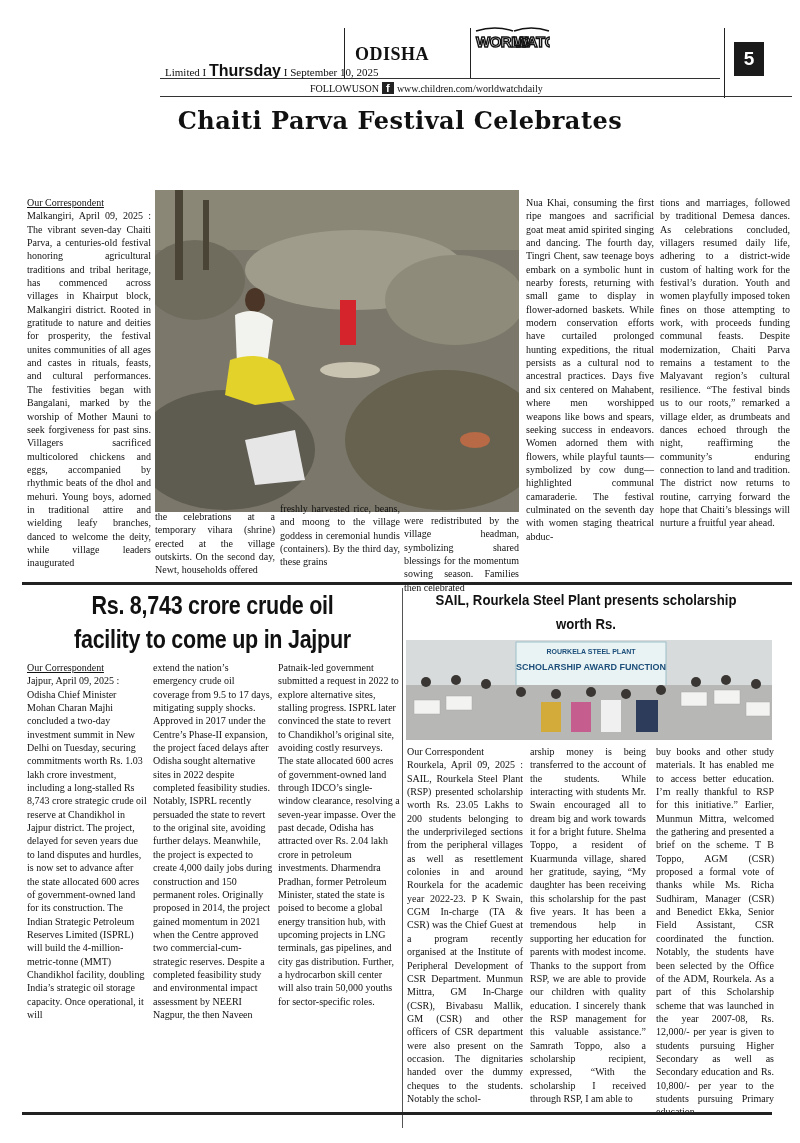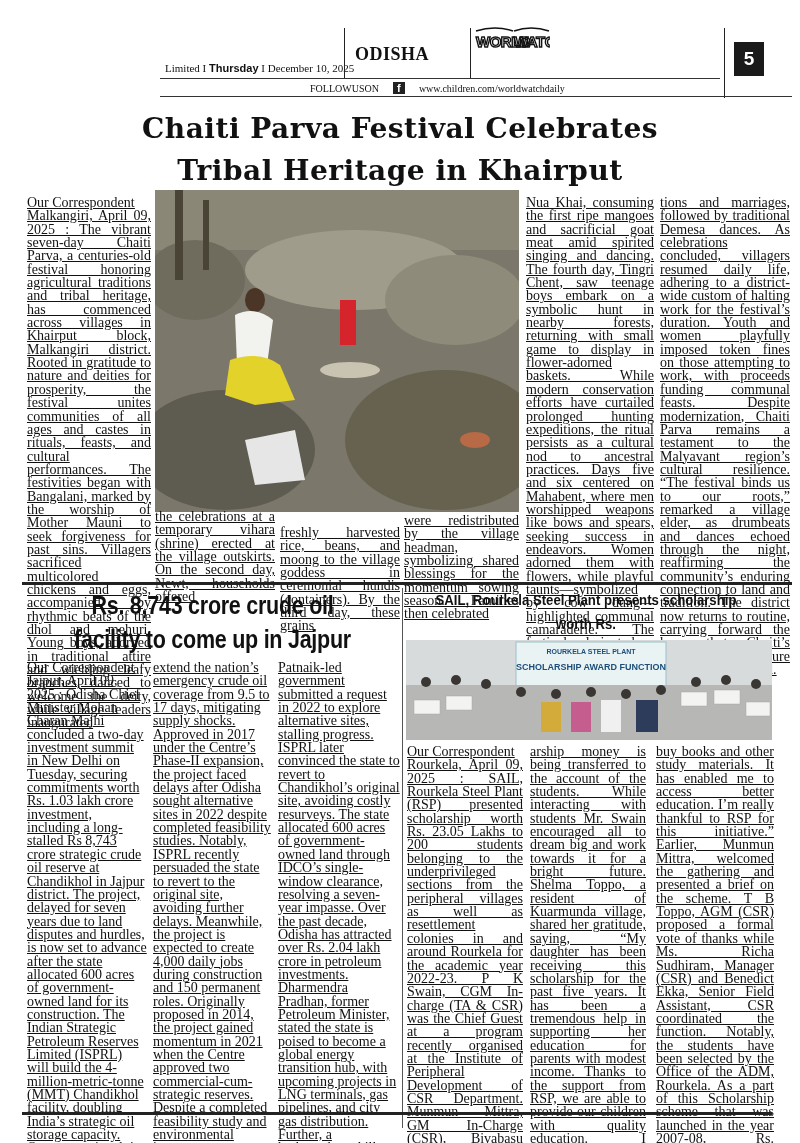--- a/index.html
+++ b/index.html
@@ -3,54 +3,54 @@
 <meta charset="utf-8">
 <style>
   * { box-sizing: border-box; margin: 0; padding: 0; }
   html, body { width: 800px; height: 1143px; background: #ffffff; overflow: hidden; }
   body { position: relative; font-family: "Liberation Serif", serif; color: #111; }
 
   .abs { position: absolute; }
 
   
   .mast-date { left: 165px; top: 62px; font-size: 11px; font-family: "Liberation Serif", serif; white-space: nowrap; }
-  .mast-date b { font-family: "Liberation Sans", sans-serif; font-weight: bold; font-size: 11px; }
+  .mast-date b { font-family: "Liberation Sans", sans-serif; font-weight: bold; font-size: 16px; }
   .mast-vline { width: 1px; background: #222; }
   .mast-section { left: 355px; top: 44px; font-size: 18px; font-weight: bold; letter-spacing: 0.5px; }
   .mast-logo { left: 475px; top: 23px; width: 75px; height: 32px; }
   .mast-hrule { height: 1px; background: #333; }
   .page-num { left: 734px; top: 42px; width: 30px; height: 34px; background: #1a1a1a; color: #fff; font-family: "Liberation Sans", sans-serif; font-weight: bold; font-size: 19px; text-align: center; line-height: 34px; }
-  .follow { left: 310px; top: 82px; font-size: 10px; white-space: nowrap; display: flex; align-items: center; gap: 14px; }
+  .follow { left: 310px; top: 82px; font-size: 10px; white-space: nowrap; display: flex; align-items: center; gap: 3px; }
   .fb-icon { width: 12px; height: 12px; background: #222; color: #fff; font-family: "Liberation Sans", sans-serif; font-weight: bold; font-size: 11px; line-height: 13px; text-align: center; display: inline-block; }
 
   
-  .main-headline { left: 0; top: 100px; width: 800px; text-align: center; font-family: "DejaVu Serif", serif; font-weight: bold; font-size: 28px; line-height: 42px; letter-spacing: 0.5px; margin-top: 8px; }
+  .main-headline { left: 0; top: 100px; width: 800px; text-align: center; font-family: "DejaVu Serif", serif; font-weight: bold; font-size: 24px; line-height: 42px; letter-spacing: 0.5px; }
 
-  .col { font-size: 14px; line-height: 13.35px; text-align: justify; hyphens: manual; text-decoration: underline; }
+  .col { font-size: 10px; line-height: 13.35px; text-align: justify; hyphens: manual; }
   .byline { text-decoration: underline; display: block; text-align: left; }
 
   
   .photo1 { left: 155px; top: 190px; width: 364px; height: 322px; overflow: hidden; background: #6d6a5e; }
   .photo2 { left: 406px; top: 640px; width: 366px; height: 100px; overflow: hidden; background: #737373; }
 
   .sub-headline-1 { left: 25px; top: 588px; width: 375px; text-align: center; font-family: "Liberation Sans", sans-serif; font-weight: bold; font-size: 25px; line-height: 34px; transform: scaleX(0.86); transform-origin: center top; letter-spacing: -0.3px; }
   .sub-headline-2 { left: 396px; top: 588px; width: 380px; text-align: center; font-family: "Liberation Sans", sans-serif; font-weight: bold; font-size: 15.5px; line-height: 24px; transform: scaleX(0.85); transform-origin: center top; }
 
   .rule { height: 3px; background: #222; }
   .vrule { width: 1px; background: #555; }
 </style>
 </head>
 <body>
 
 <div class="abs mast-date">
   <span>Limited</span>
   <span>I</span>
   <b>Thursday</b>
   <span>I</span>
-  <span>December 10, 2025</span>
+  <span>September 10, 2025</span>
 </div>
 <div class="abs mast-vline" style="left:344px; top:28px; height:50px;"></div>
 <div class="abs mast-section">ODISHA</div>
 <div class="abs mast-vline" style="left:470px; top:28px; height:50px;"></div>
 <div class="abs mast-logo">
   <svg width="75" height="32" viewBox="0 0 75 32">
     <text x="1" y="24" font-family="Liberation Sans, sans-serif" font-weight="bold" font-size="15" fill="none" stroke="#111" stroke-width="1.4" letter-spacing="-0.5">WORLD</text>
     <text x="39" y="24" font-family="Liberation Sans, sans-serif" font-weight="bold" font-size="15" fill="none" stroke="#111" stroke-width="1.4" letter-spacing="-0.5">WATCH</text>
     <path d="M1 8 Q20 2 38 8" stroke="#111" stroke-width="1.5" fill="none"></path>
     <path d="M39 8 Q56 2 74 8" stroke="#111" stroke-width="1.5" fill="none"></path>
@@ -61,21 +61,20 @@
 <div class="abs page-num">5</div>
 <div class="abs follow">
   <span>FOLLOWUSON</span>
   <span class="fb-icon">f</span>
   <span>www.children.com/worldwatchdaily</span>
 </div>
 <div class="abs mast-hrule" style="left:160px; top:96px; width:632px;"></div>
 
 <div class="abs main-headline">
   <div>Chaiti Parva Festival Celebrates</div>
-  <div>Tribal Heritage in Khairput</div>
 </div>
 
 <div class="abs col" style="left:27px; top:196px; width:124px;">
   <span class="byline">Our Correspondent</span>
   <span>Malkangiri, April 09, 2025 : The vibrant seven-day Chaiti Parva, a centuries-old festival honoring agricultural traditions and tribal heritage, has commenced across villages in Khairput block, Malkangiri district. Rooted in gratitude to nature and deities for prosperity, the festival unites communities of all ages and castes in rituals, feasts, and cultural performances. The festivities began with Bangalani, marked by the worship of Mother Mauni to seek forgiveness for past sins. Villagers sacrificed multicolored chickens and eggs, accompanied by rhythmic beats of the dhol and mehuri. Young boys, adorned in traditional attire and wielding leafy branches, danced to welcome the deity, while village leaders inaugurated</span>
 </div>
 
 <div class="abs photo1">
   <svg width="364" height="322" viewBox="0 0 364 322">
     <rect width="364" height="322" fill="#7b776a"></rect>
@@ -91,21 +90,21 @@
     <path d="M80 125 Q100 115 118 130 L112 175 L82 175 Z" fill="#f2f2ee"></path>
     <path d="M75 170 Q105 160 125 175 L140 210 L100 215 L70 205 Z" fill="#e3d22a"></path>
     <rect x="185" y="110" width="16" height="45" fill="#d6242c"></rect>
     <ellipse cx="195" cy="180" rx="30" ry="8" fill="#c9c3b2"></ellipse>
     <path d="M90 250 L140 240 L150 290 L100 295 Z" fill="#e6e6e6"></path>
     <ellipse cx="320" cy="250" rx="15" ry="8" fill="#b76a45"></ellipse>
   </svg>
 </div>
 
 <div class="abs col" style="left:155px; top:510px; width:120px;">the celebrations at a temporary vihara (shrine) erected at the village outskirts.  On the second day, Newt, households offered</div>
-<div class="abs col" style="left:280px; top:526px; width:120px;">freshly harvested rice, beans, and moong to the village goddess in ceremonial hundis (containers). By the third day, these grains</div>
+<div class="abs col" style="left:280px; top:502px; width:120px;">freshly harvested rice, beans, and moong to the village goddess in ceremonial hundis (containers). By the third day, these grains</div>
 <div class="abs col" style="left:404px; top:514px; width:115px;">were redistributed by the village headman, symbolizing shared blessings for the momentum sowing season. Families then celebrated</div>
 <div class="abs col" style="left:526px; top:196px; width:128px;">Nua Khai, consuming the first ripe mangoes and sacrificial goat meat amid spirited singing and dancing. The fourth day, Tingri Chent, saw teenage boys embark on a symbolic hunt in nearby forests, returning with small game to display in flower-adorned baskets. While modern conservation efforts have curtailed prolonged hunting expeditions, the ritual persists as a cultural nod to ancestral practices.  Days five and six centered on Mahabent, where men worshipped weapons like bows and spears, seeking success in endeavors.  Women adorned them with flowers, while playful taunts—symbolized by cow dung—highlighted communal camaraderie.  The festival culminated on the seventh day with women staging theatrical abduc-</div>
 <div class="abs col" style="left:660px; top:196px; width:130px;">tions and marriages, followed by traditional Demesa dances. As celebrations concluded, villagers resumed daily life, adhering to a district-wide custom of halting work for the festival’s duration. Youth and women playfully imposed token fines on those attempting to work, with proceeds funding communal feasts.  Despite modernization, Chaiti Parva remains a testament to the Malyavant region’s cultural resilience. “The festival binds us to our roots,” remarked a village elder, as drumbeats and dances echoed through the night, reaffirming the community’s enduring connection to land and tradition.  The district now returns to routine, carrying forward the hope that Chaiti’s blessings will nurture a fruitful year ahead.</div>
 
 <div class="abs rule" style="left:22px; top:582px; width:770px;"></div>
 
 <div class="abs sub-headline-1">
   <div>Rs. 8,743 crore crude oil</div>
   <div>facility to come up in Jajpur</div>
 </div>

